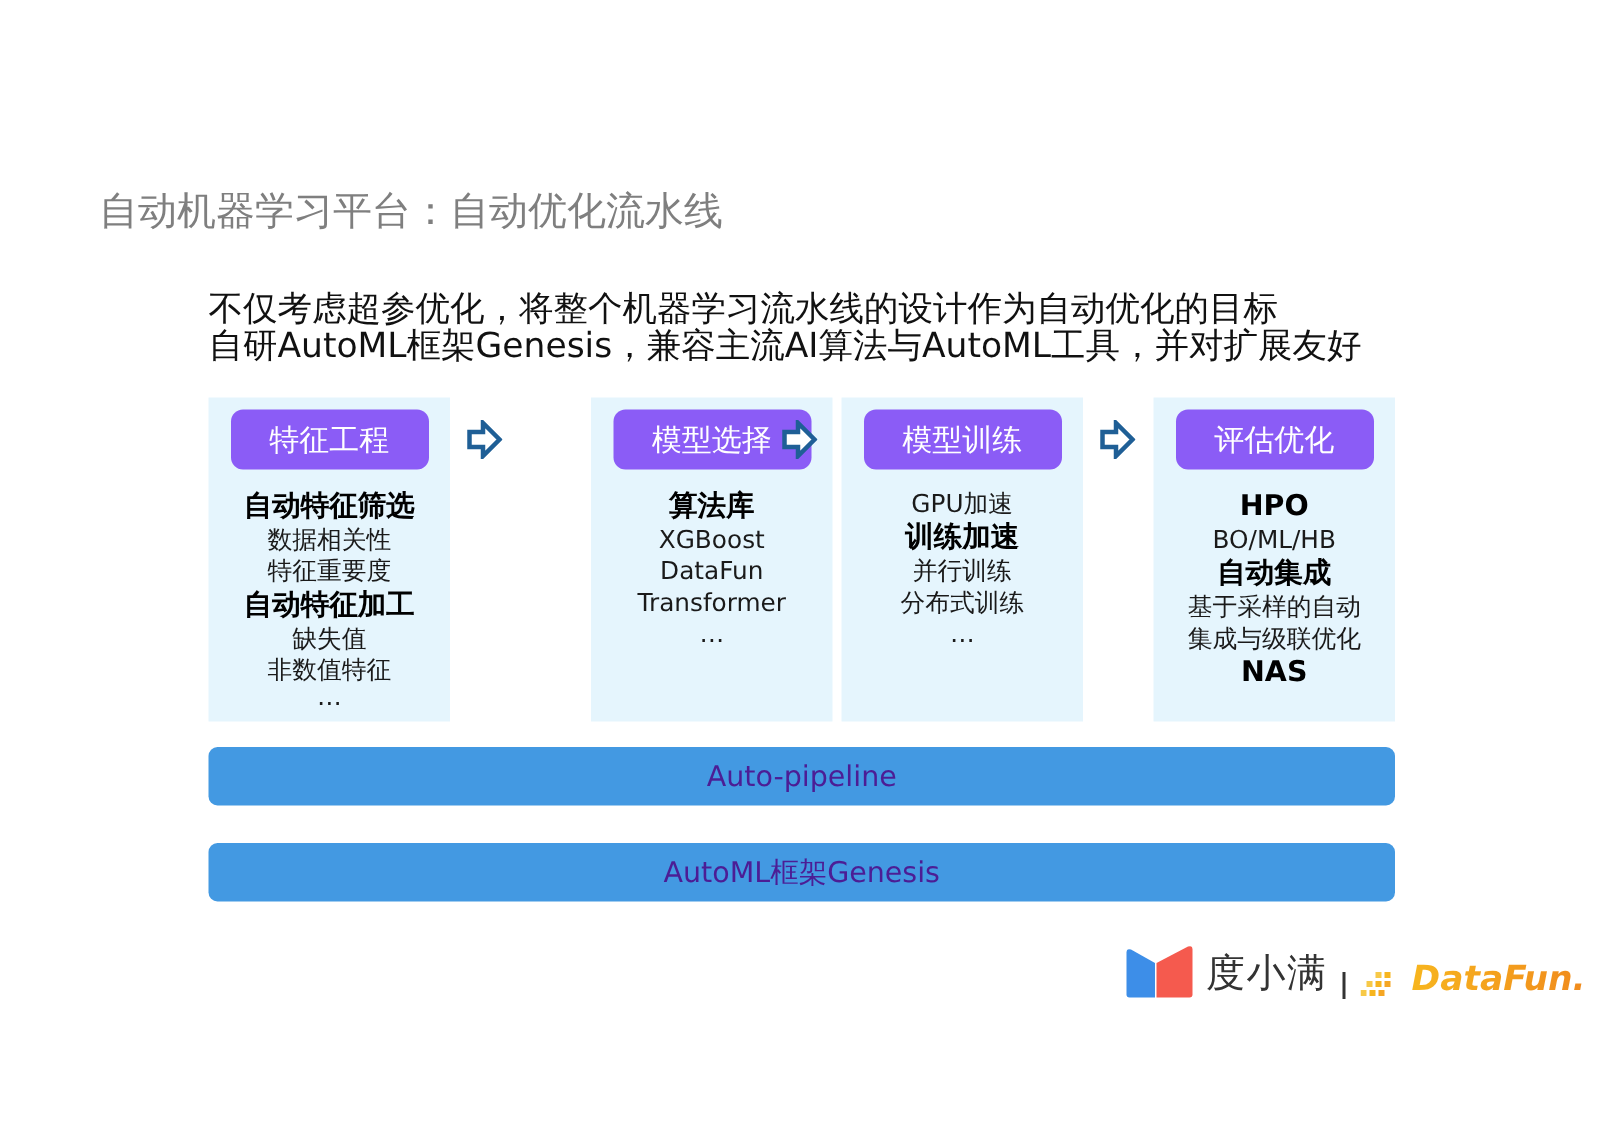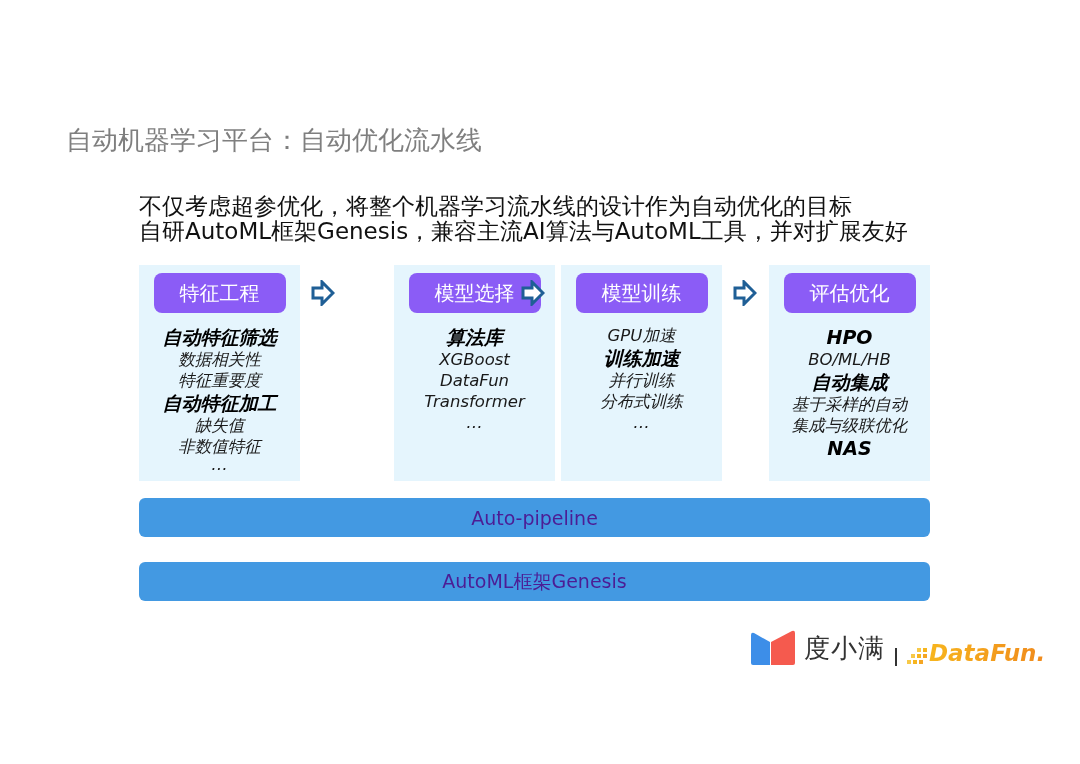--- a/index.html
+++ b/index.html
@@ -22,21 +22,21 @@
   .stage-header {
     position: absolute; top: 8px; left: 50%; transform: translateX(-50%);
     width: 132px; height: 40px; border-radius: 8px;
     background: #8b5cf6; color: #fff; font-size: 20px;
     display: flex; align-items: center; justify-content: center; white-space: nowrap;
   }
   .stage-body {
     position: absolute; top: 60px; left: 0; right: 0;
     text-align: center;
   }
-  .stage-line { font-size: 16.5px; line-height: 21px; color: #1a1a1a; white-space: nowrap; font-style: italic; }
+  .stage-line { font-size: 16.5px; line-height: 21px; color: #1a1a1a; white-space: nowrap; }
   .stage-line.bold { font-weight: bold; font-size: 19px; line-height: 24px; color: #000; }
 
   .arrow {
     position: absolute; top: 280px; width: 24px; height: 26px;
   }
 
   .bar {
     position: absolute; left: 139px; width: 791px; height: 39px;
     background: #4399e2; border-radius: 6px;
     color: #4c1d95; font-size: 19px;
@@ -44,21 +44,21 @@
   }
 
   .logo {
     position: absolute; top: 626px; height: 40px; display: flex; align-items: center;
   }
   .logo-dxm-text { font-size: 26px; color: #333; margin-left: 8px; letter-spacing: 1px; }
   .logo-sep { width: 2px; height: 18px; background: #333; margin: 0 10px; }
   .logo-datafun-text {
     font-size: 23px; font-weight: bold; font-style: italic; color: #f5a623; letter-spacing: 0px;
     background: linear-gradient(90deg, #f7b51e, #f08a1c);
-    -webkit-background-clip: text; background-clip: text; -webkit-text-fill-color: transparent;
+    -webkit-background-clip: text; background-clip: text; margin-left: 12px; -webkit-text-fill-color: transparent;
   }
 </style>
 </head>
 <body>
 
 <div class="title">自动机器学习平台：自动优化流水线</div>
 
 <div class="subtitle">
   <div>不仅考虑超参优化，将整个机器学习流水线的设计作为自动优化的目标</div>
   <div>自研AutoML框架Genesis，兼容主流AI算法与AutoML工具，并对扩展友好</div>

